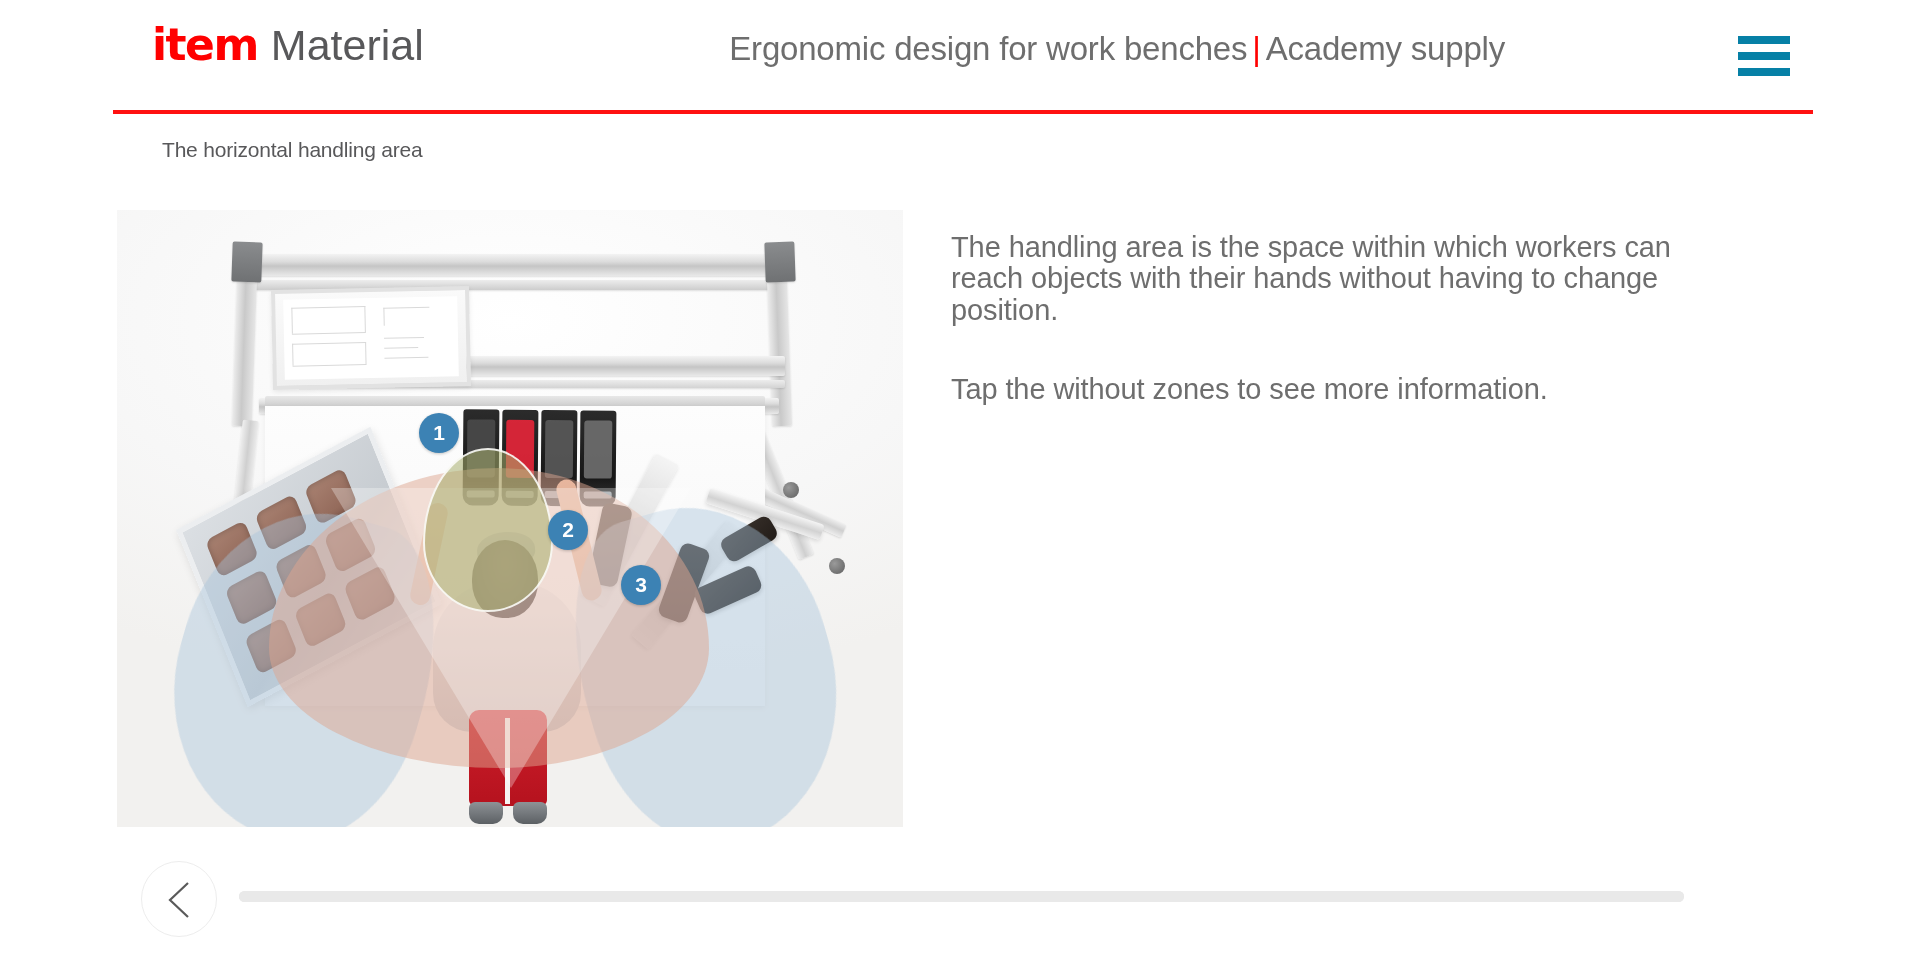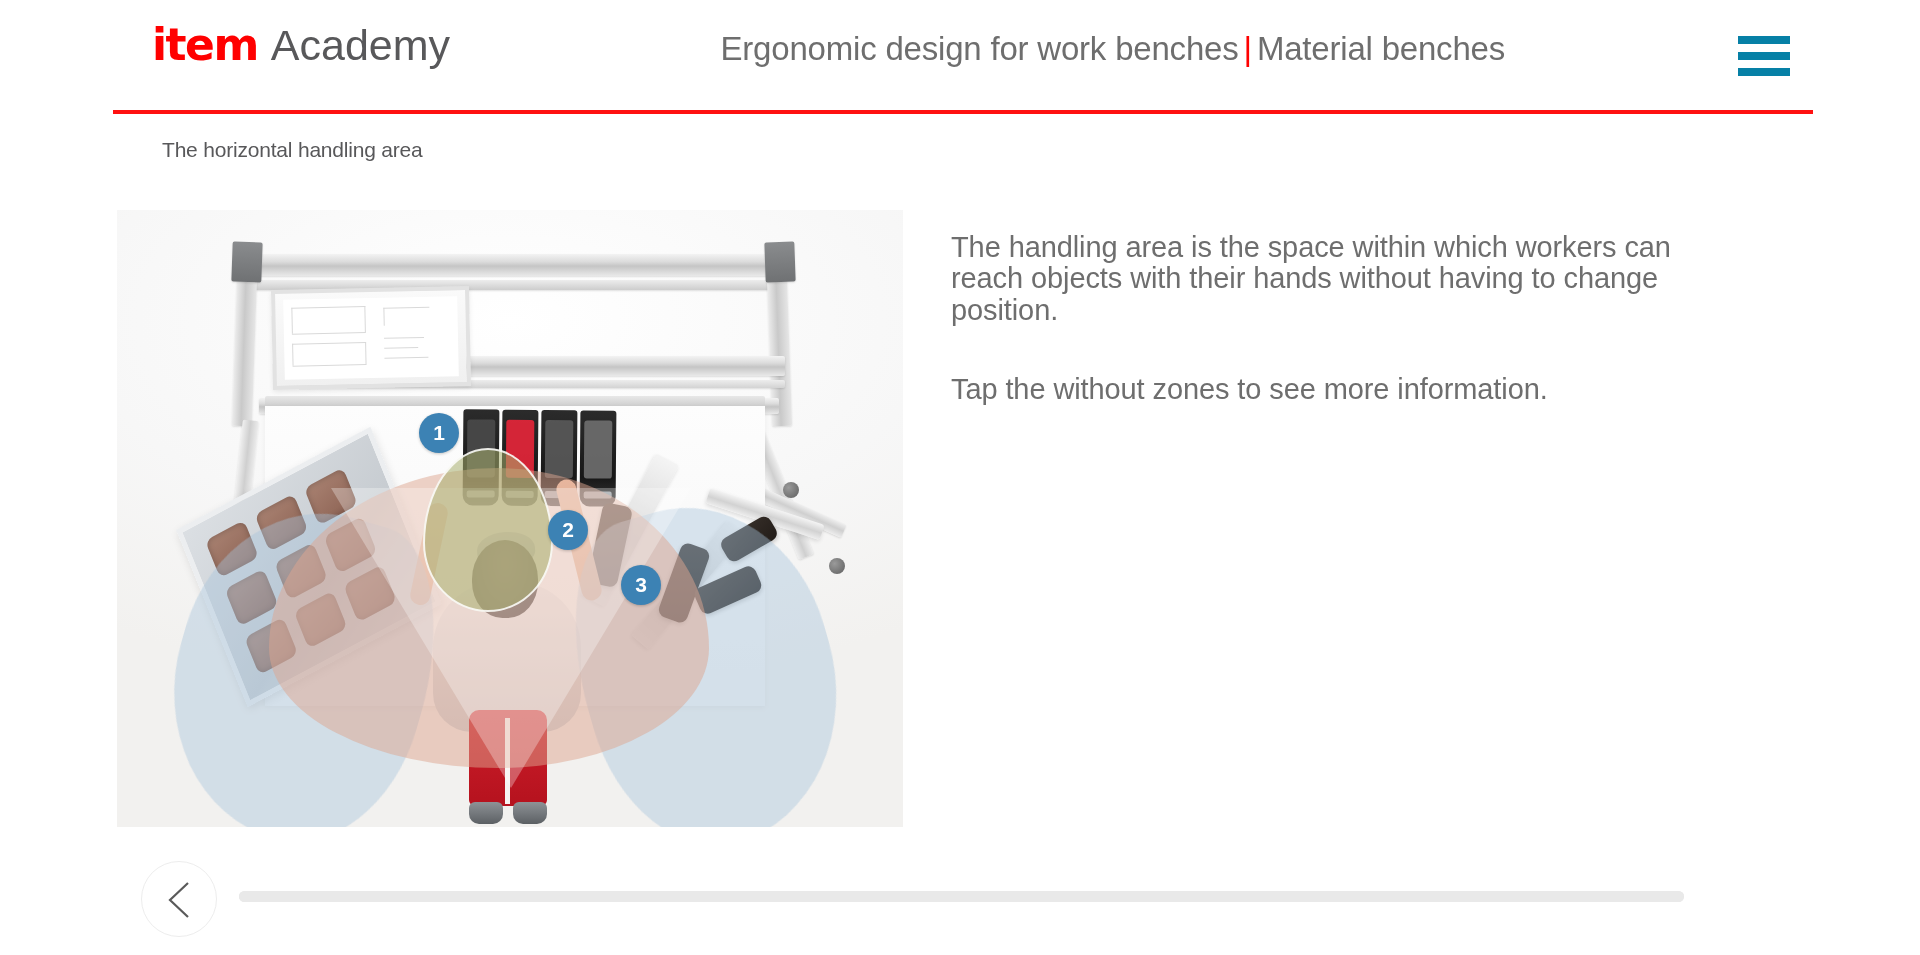--- a/index.html
+++ b/index.html
@@ -342,25 +342,25 @@
     border-radius: 6px;
   }
 </style>
 </head>
 <body>
 
 <div class="header">
 
   <div class="brand">
     <span class="brand-item">item</span>
-    <span class="brand-academy">Academy</span>
+    <span class="brand-academy">Material</span>
   </div>
 
   <div class="header-title">
-    <span>Ergonomic design for work benches</span><span class="sep">|</span><span>Material benches</span>
+    <span>Ergonomic design for work benches</span><span class="sep">|</span><span>Academy supply</span>
   </div>
 
   <div class="hamburger">
     <span></span>
     <span></span>
     <span></span>
   </div>
 
   <div class="header-rule"></div>
 </div>

